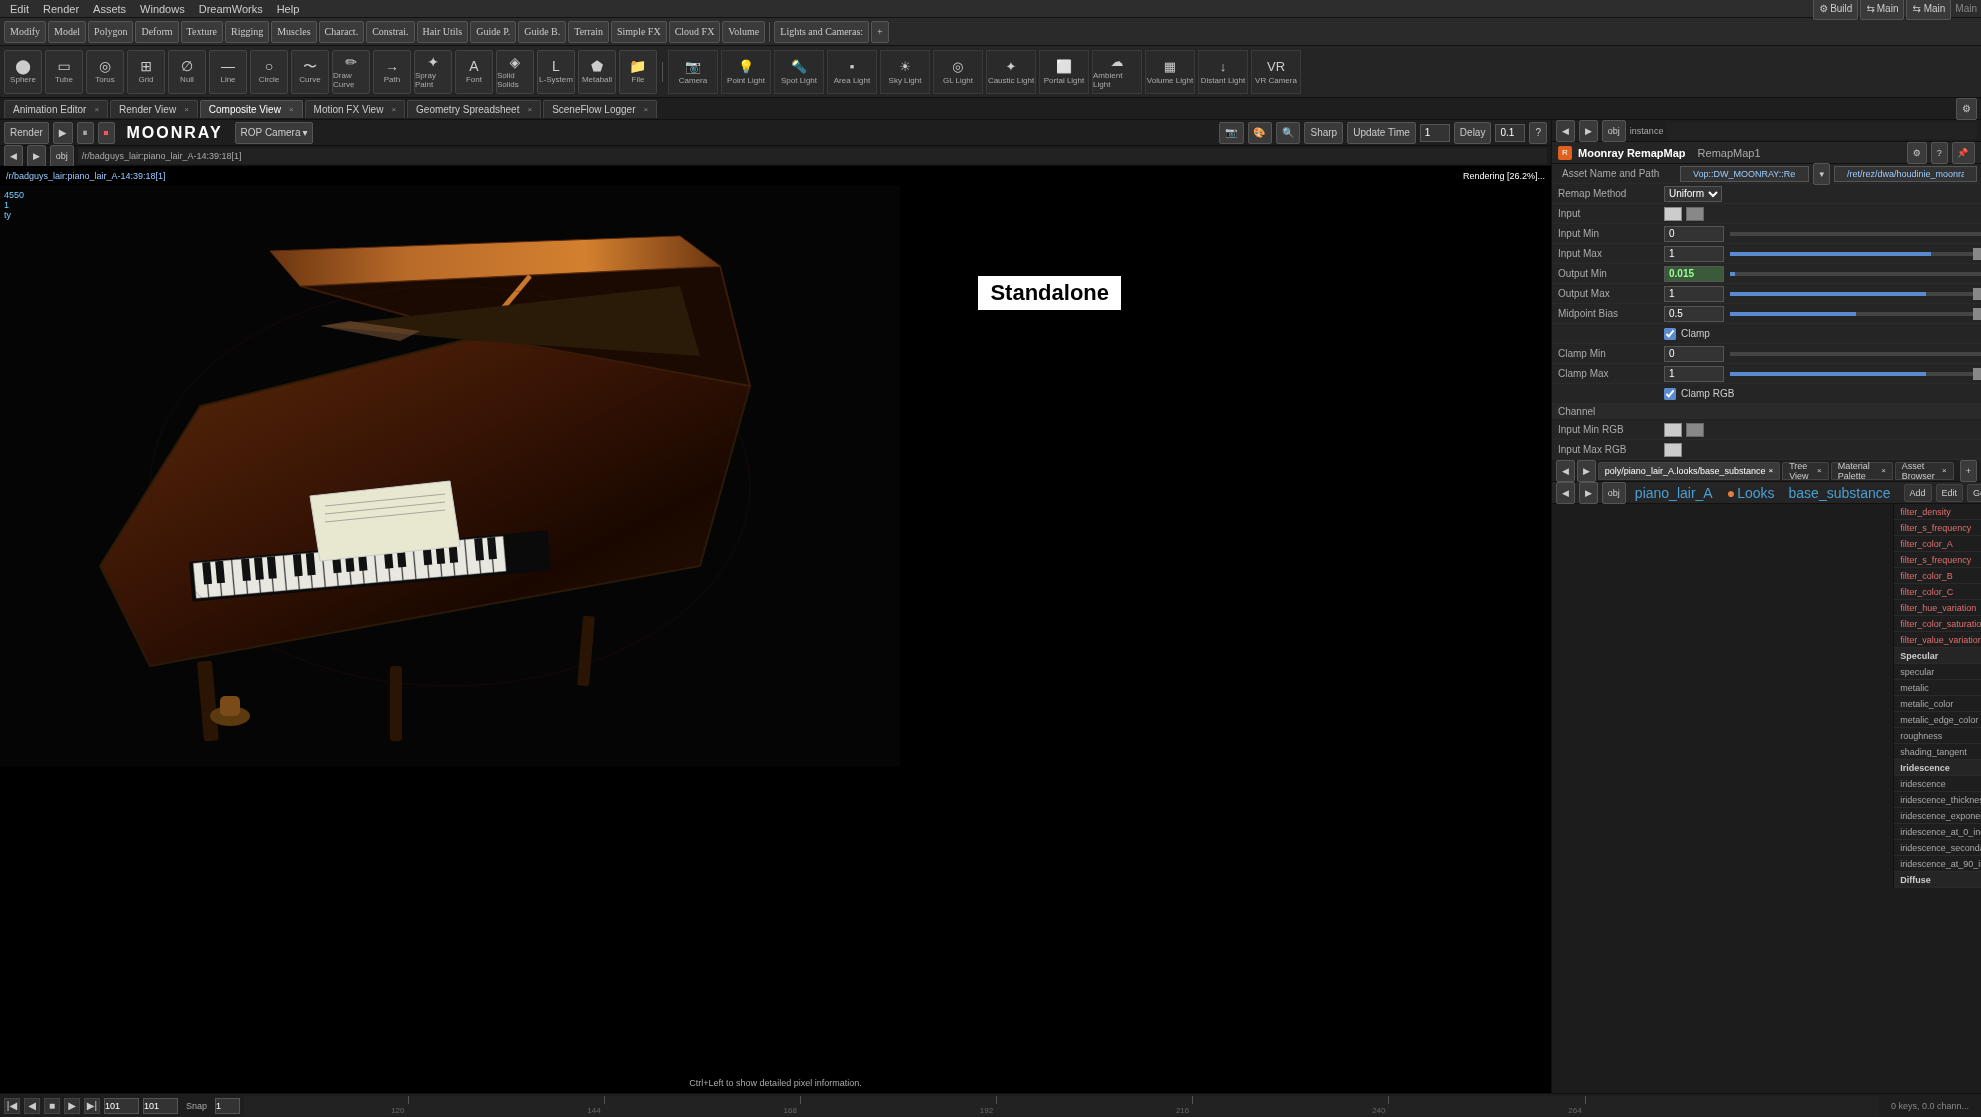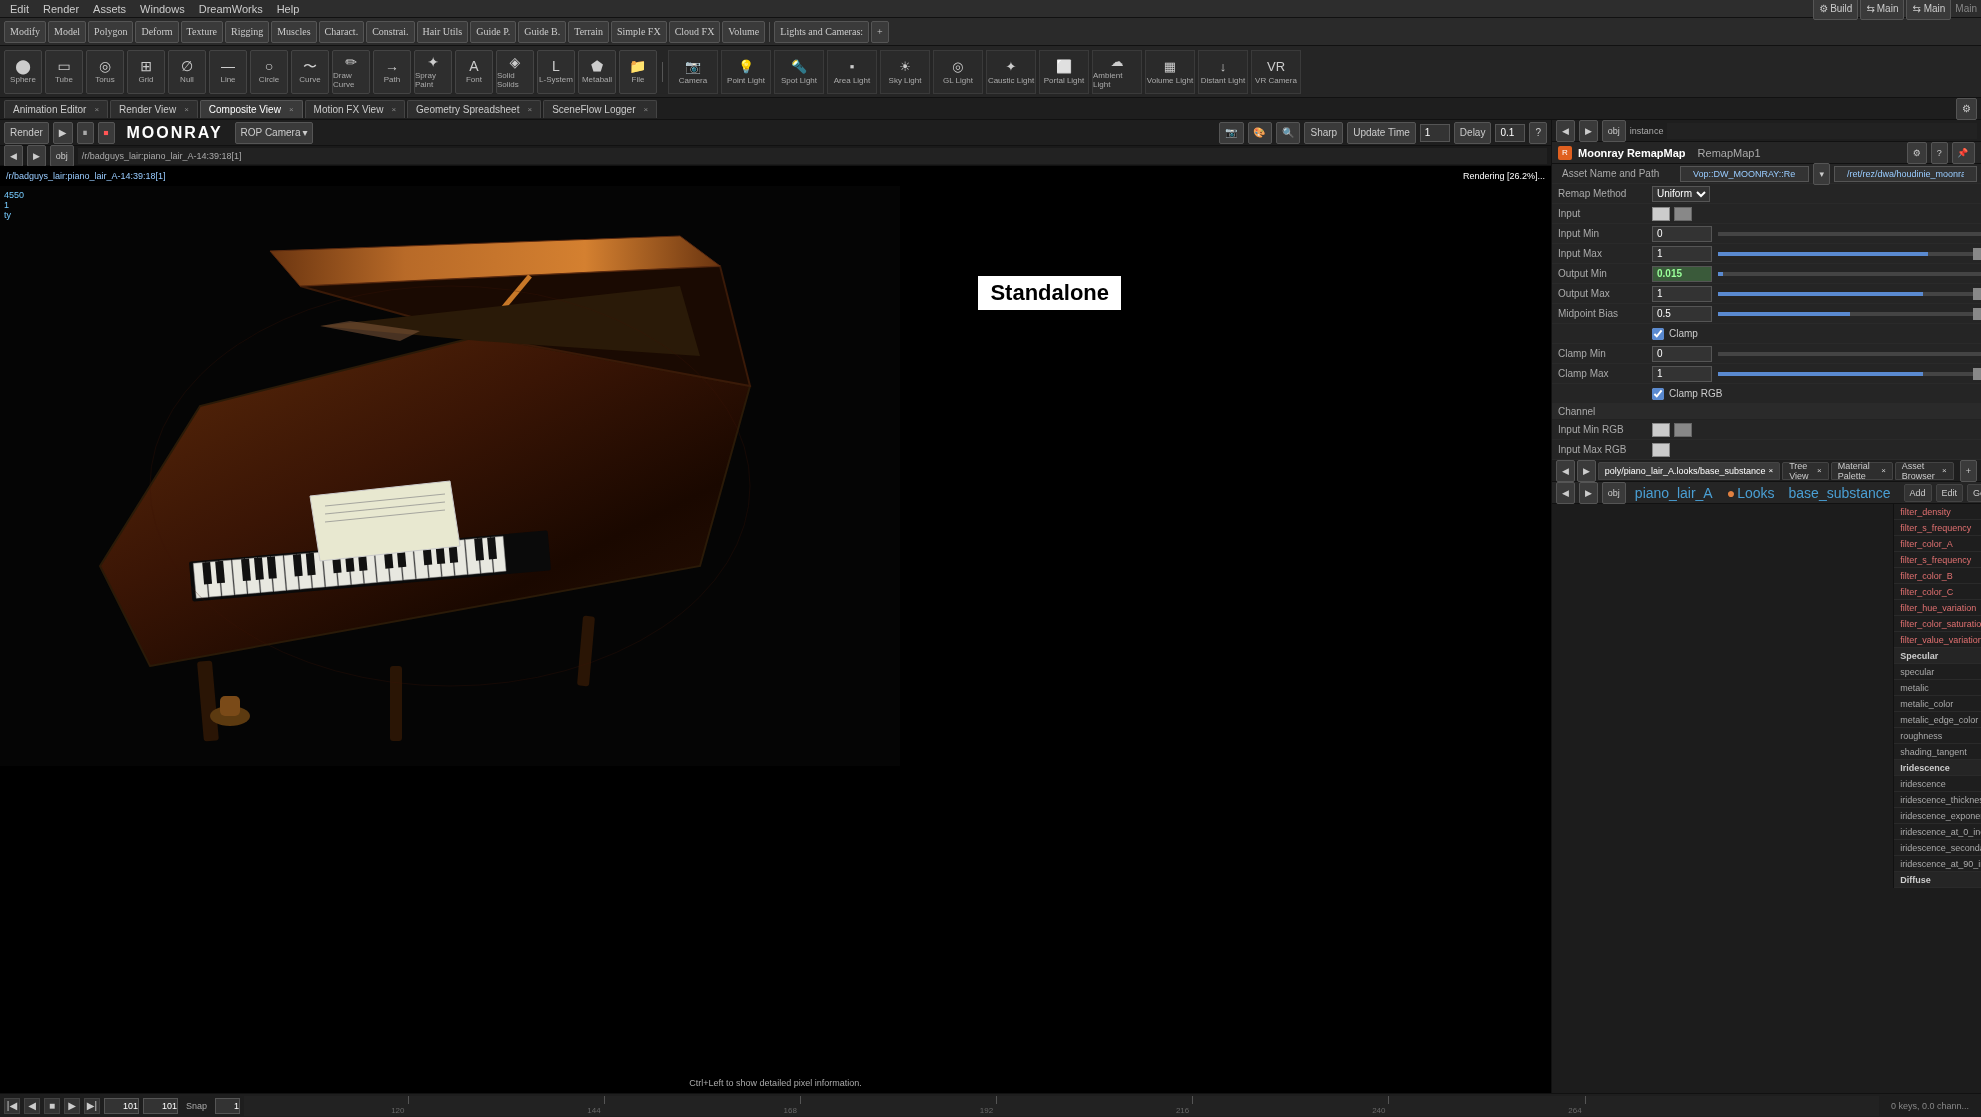--- a/index.html
+++ b/index.html
@@ -198,21 +198,21 @@
       overflow: hidden;
     }
 
     .prop-row {
       display: flex;
       align-items: center;
       height: 20px;
       border-bottom: 1px solid #2a2a2a;
     }
     .prop-label {
-      width: 100px;
+      width: 112px;
       color: #aaa;
       font-size: 10px;
       padding-left: 6px;
       flex-shrink: 0;
     }
     .prop-value {
       flex: 1;
       display: flex;
       align-items: center;
       gap: 2px;
@@ -398,21 +398,21 @@
       justify-content: center;
       cursor: pointer;
     }
     .timeline-input {
       width: 35px;
       height: 16px;
       background: #333;
       border: 1px solid #555;
       color: #fff;
       font-size: 9px;
-      text-align: right;
+      text-align: left;
     }
     .timeline-ruler {
       flex: 1;
       height: 20px;
       background: #222;
       position: relative;
       overflow: hidden;
     }
     .timeline-tick {
       position: absolute;

